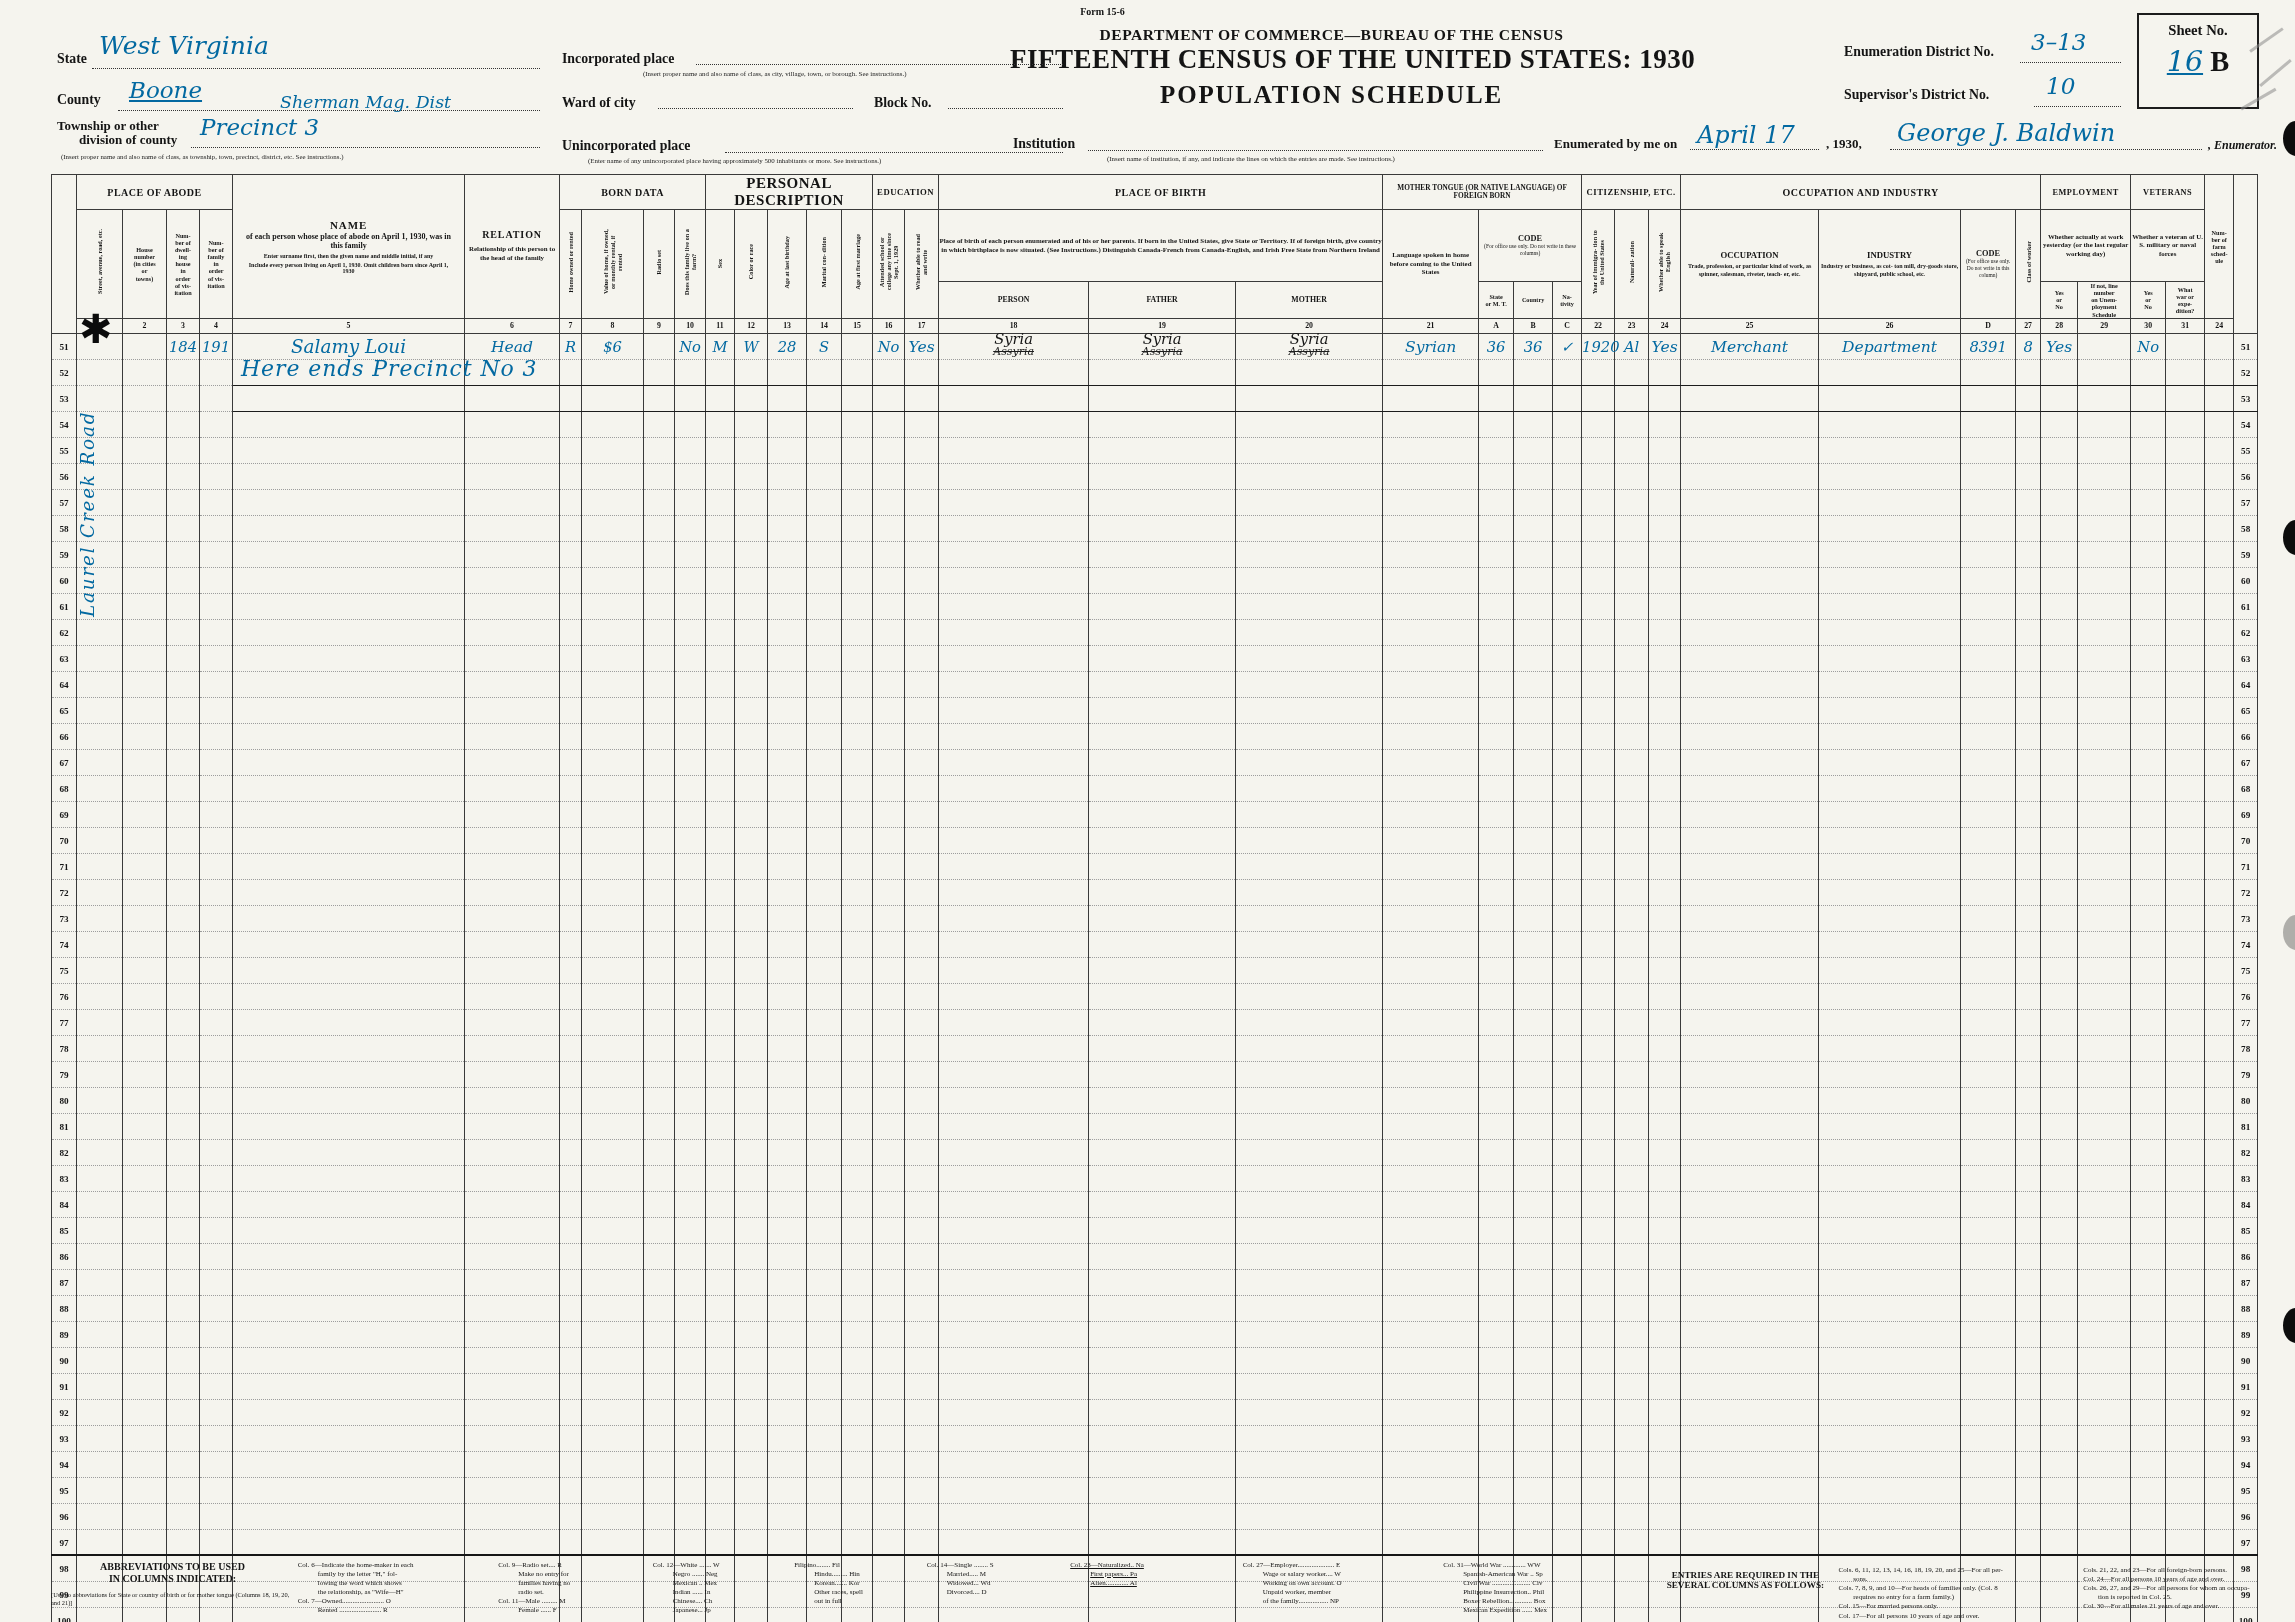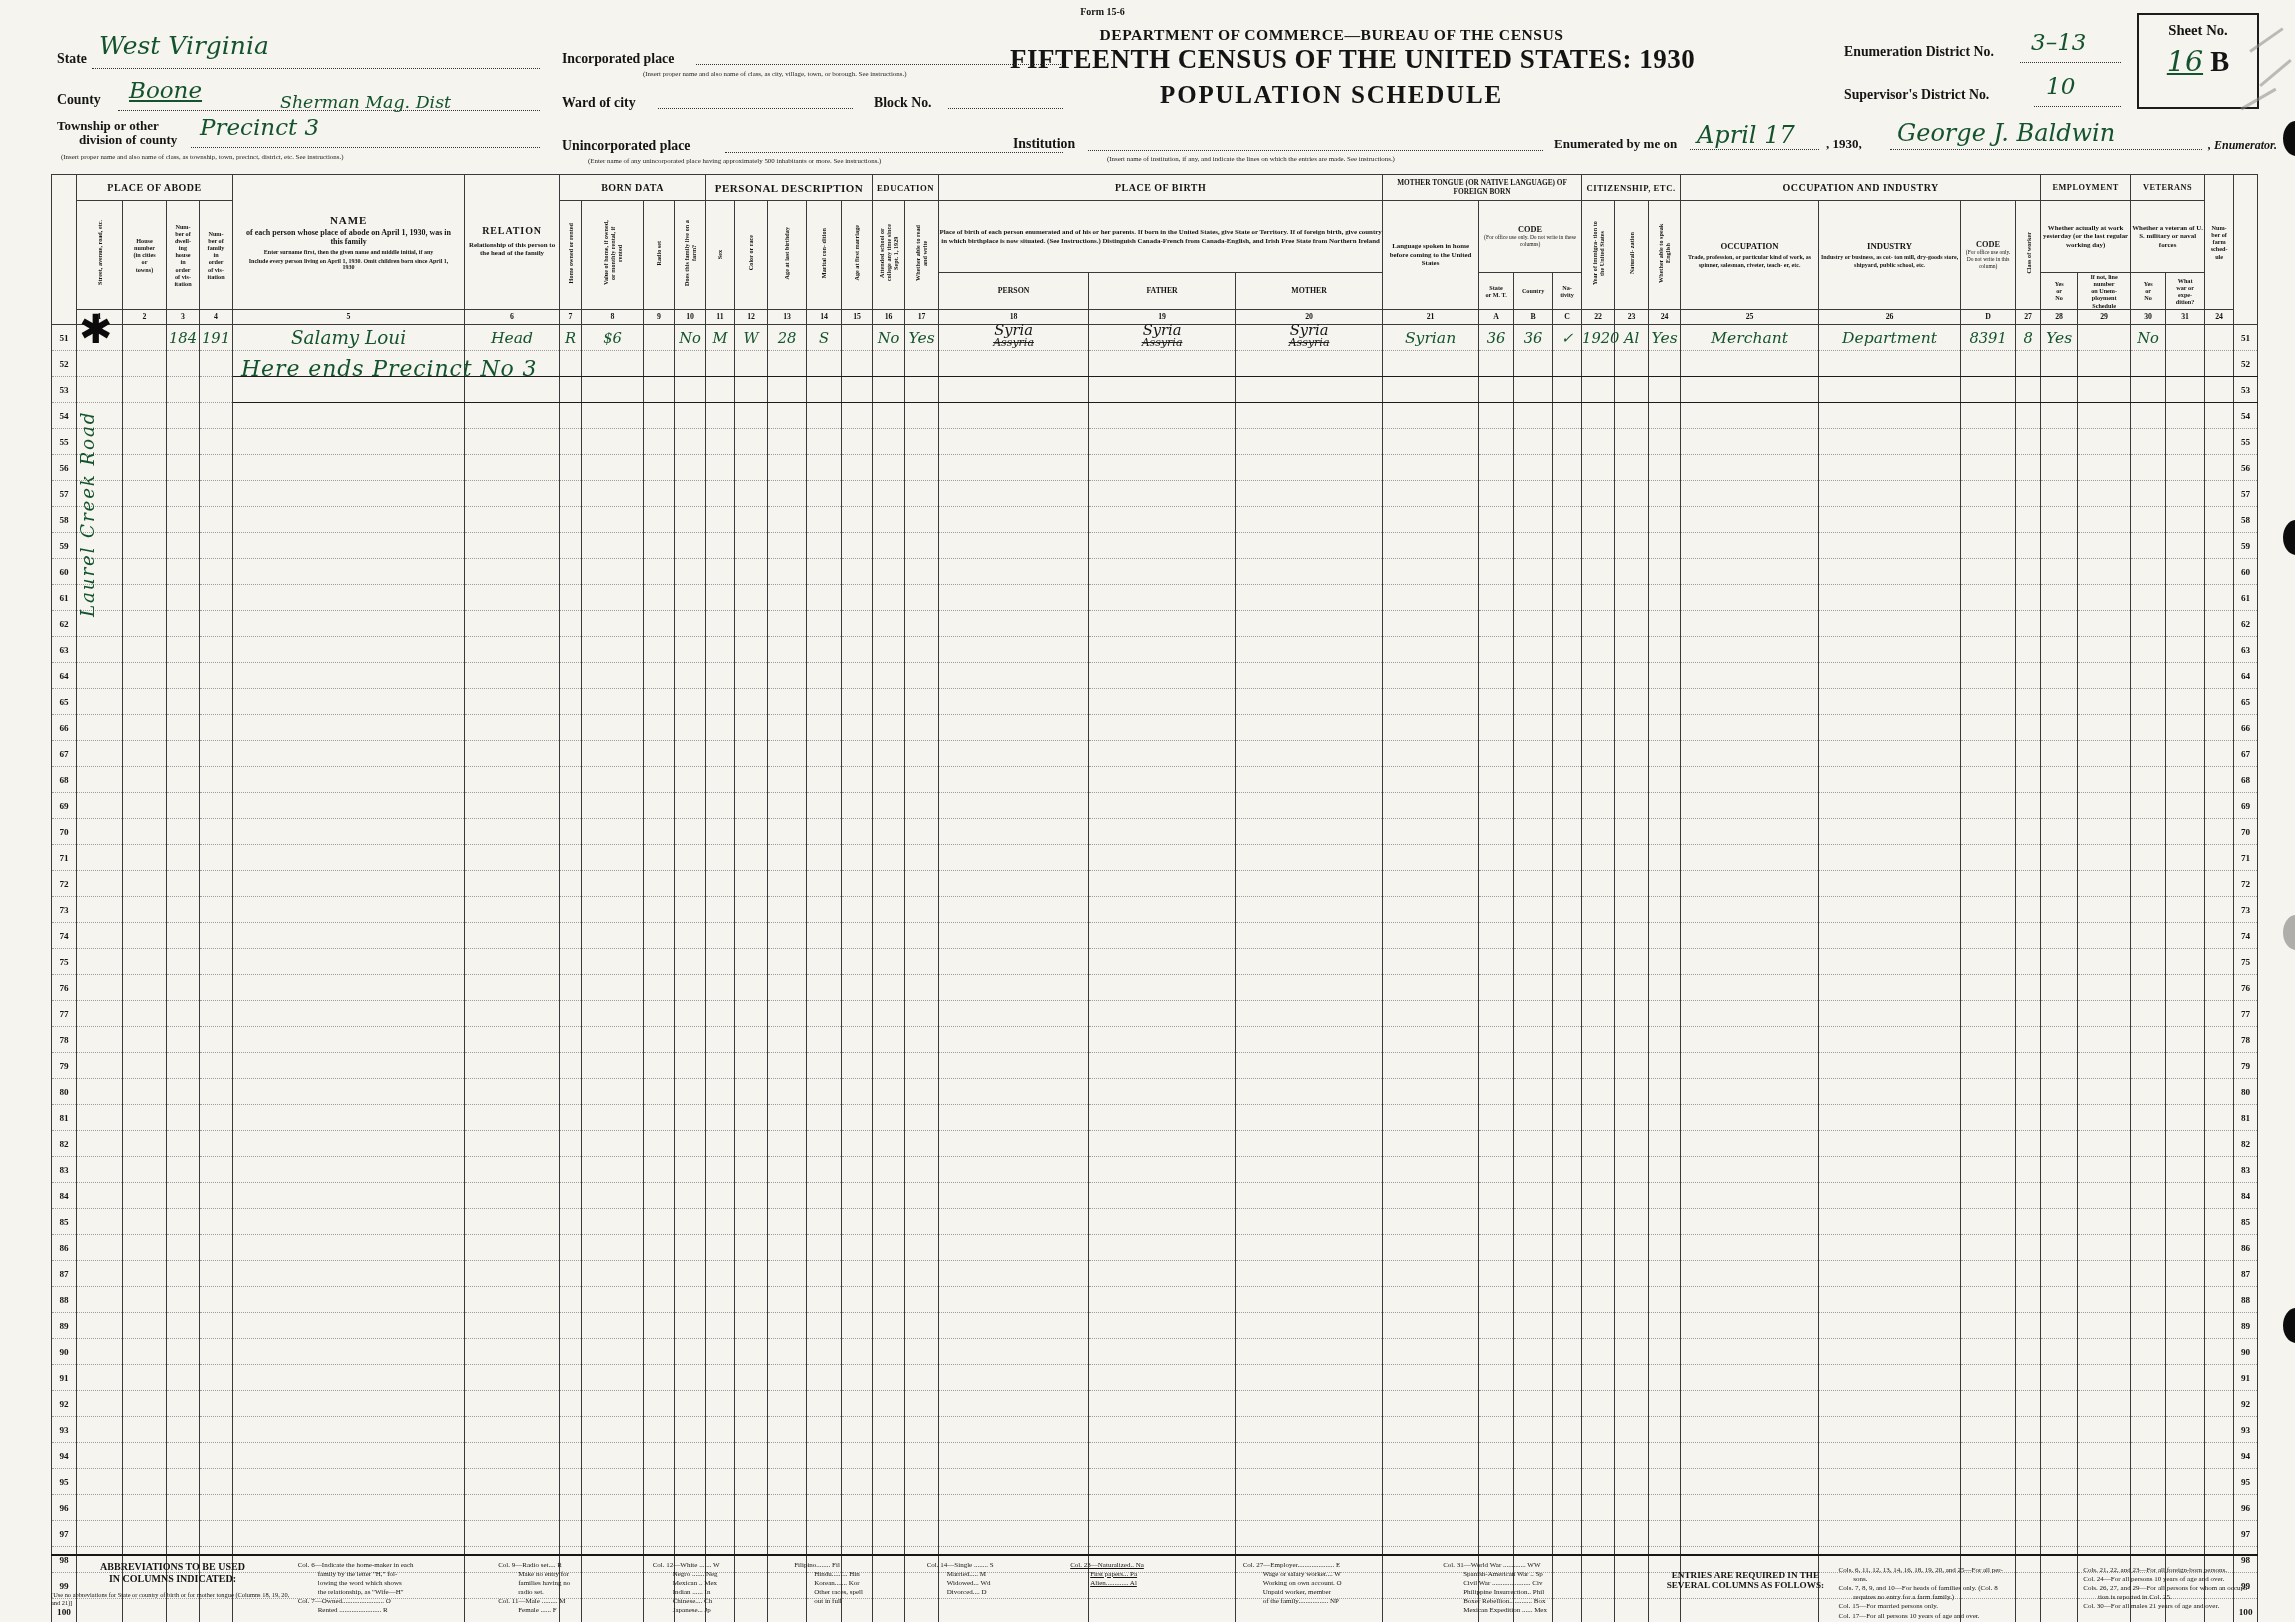--- a/index.html
+++ b/index.html
@@ -2,21 +2,21 @@
 <html style="font-size:14.7px"><head>
 <meta charset="utf-8">
 <title>1930 Census Population Schedule</title>
 <style>
   html,body{margin:0;padding:0;background:#777;}
   #page{position:relative;width:2296px;height:1623px;background:#f5f4ee;overflow:hidden;
         font-family:"Liberation Serif",serif;color:#141414;}
   .abs{position:absolute;}
   .pl{font-weight:bold;white-space:nowrap;}
   .it{font-style:italic;}
-  .hw{font-family:"DejaVu Serif",serif;font-style:italic;color:#14532d;white-space:nowrap;}
+  .hw{font-family:"DejaVu Serif",serif;font-style:italic;color:#0369a1;white-space:nowrap;}
   .dl{position:absolute;height:0;border-bottom:1.8px dotted #333;}
   .tn{font-size:6.9px;color:#222;white-space:normal;line-height:1.2;}
   .ctr{text-align:center;}
 
   
   #dept{font-size:15.6px;letter-spacing:0.5px;}
   #census-title{font-size:27px;letter-spacing:0.5px;}
   #sched-title{font-size:25px;letter-spacing:1.8px;}
   #form-no{font-size:10px;font-weight:bold;}
 
@@ -202,21 +202,21 @@
           <div class="t">NAME</div>
           <div class="d1">of each person whose place of abode on April 1, 1930, was in this family</div>
           <div class="d2">Enter surname first, then the given name and middle initial, if any</div>
           <div class="d3">Include every person living on April 1, 1930.  Omit children born since April 1, 1930</div>
         </td>
         <td rowspan="3">
           <div class="t" style="font-size:10px;font-weight:bold;letter-spacing:0.9px;">RELATION</div>
           <div class="desc" style="margin-top:3.7px;">Relationship of this person to the head of the family</div>
         </td>
         <td colspan="4" class="g">BORN DATA</td>
-        <td colspan="5" class="g" style="font-size:11px;">PERSONAL DESCRIPTION</td>
+        <td colspan="5" class="g" style="font-size:15px;">PERSONAL DESCRIPTION</td>
         <td colspan="2" class="g" style="font-size:8.7px;">EDUCATION</td>
         <td colspan="3" class="g">PLACE OF BIRTH</td>
         <td colspan="4" class="g2">MOTHER TONGUE (OR NATIVE LANGUAGE) OF FOREIGN BORN</td>
         <td colspan="3" class="g" style="font-size:8.7px;">CITIZENSHIP, ETC.</td>
         <td colspan="4" class="g">OCCUPATION AND INDUSTRY</td>
         <td colspan="2" class="g" style="font-size:8.3px;">EMPLOYMENT</td>
         <td colspan="2" class="g" style="font-size:8.3px;">VETERANS</td>
         <td rowspan="3">
             <div class="sm">Num-
 ber of

